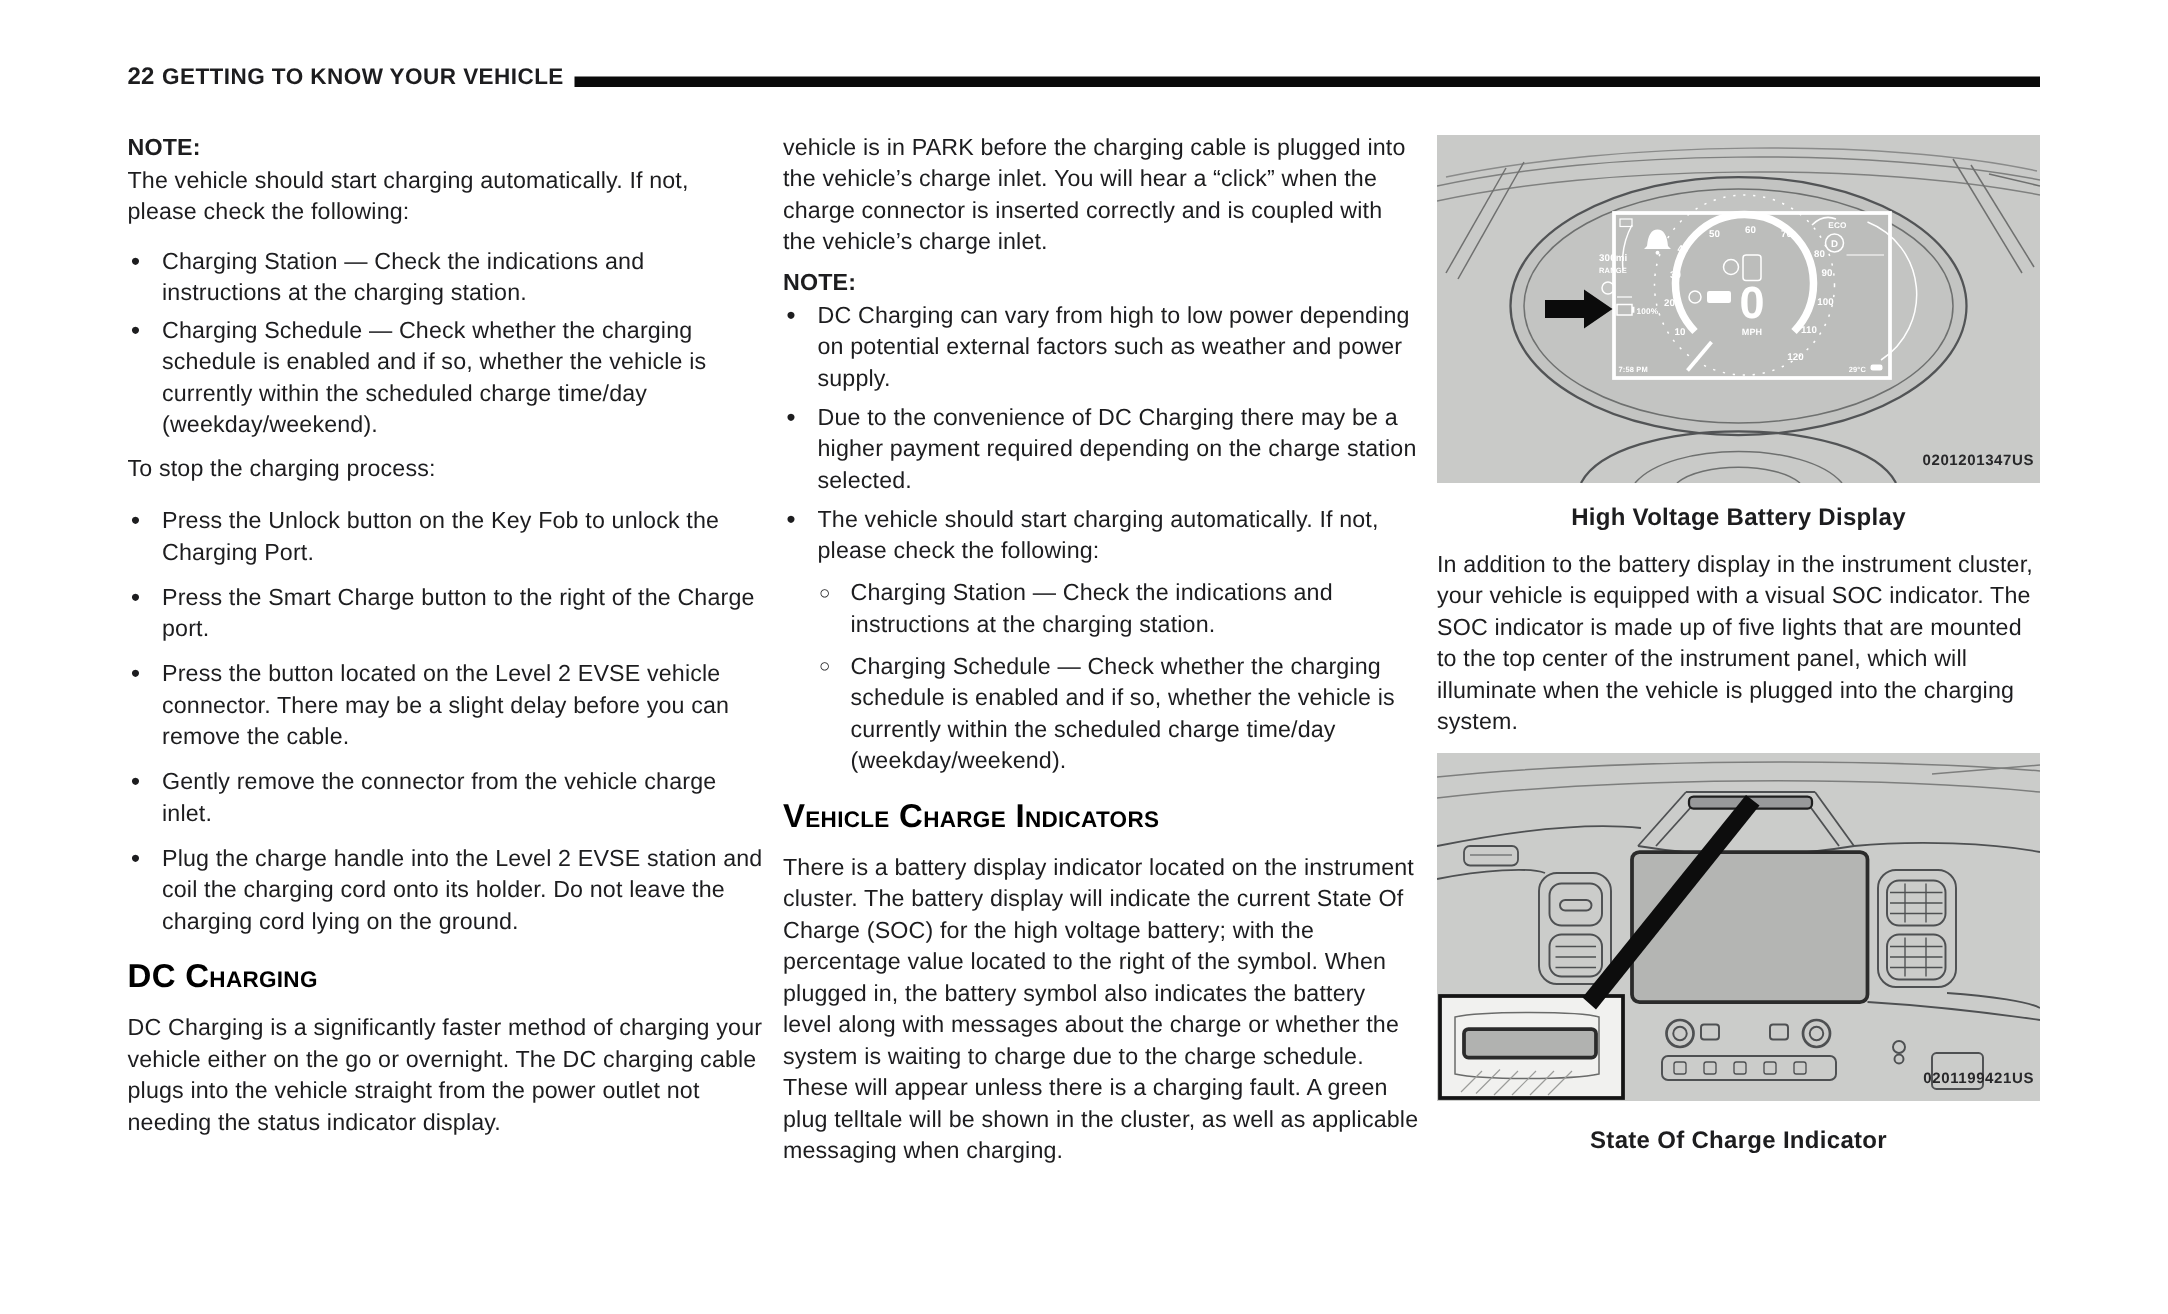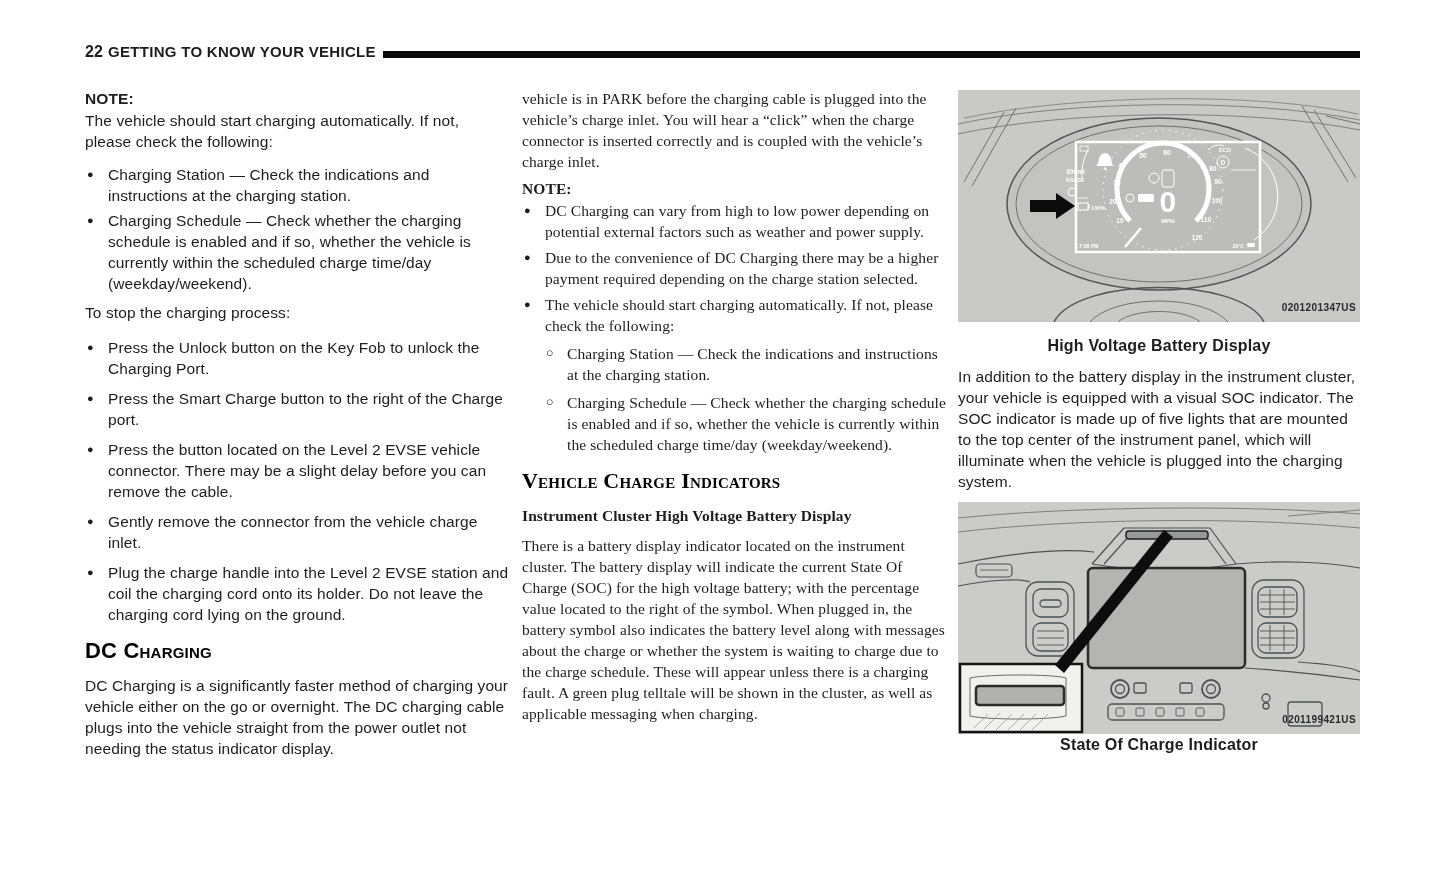--- a/index.html
+++ b/index.html
@@ -8,21 +8,21 @@
     background:#ffffff;color:#1d1d1f;
     font-family:"Liberation Sans", sans-serif;
     font-size:15.5px;line-height:21px;letter-spacing:.1px;
   }
   .hdr{position:absolute;left:85px;top:41px;display:flex;align-items:baseline;gap:5px;}
   .hdr-num{font-weight:bold;font-size:16px;}
   .hdr-title{font-weight:bold;font-size:15px;letter-spacing:.3px;}
   .hdr-bar{position:absolute;left:383px;top:51px;width:977px;height:7px;background:#0a0a0a;}
   .col{position:absolute;top:88px;width:424px;}
   #col1{left:85px;}
-  #col2{left:522px;font-family:Liberation Serif, serif;}
+  #col2{left:522px;}
   #col3{left:958px;width:402px;}
   p{margin:0;}
   .note{font-weight:bold;margin-bottom:1px;}
   .mb12{margin-bottom:12px;}
   .mb6{margin-bottom:6px;}
   .mb14{margin-bottom:14px;}
   .blist{margin:10px 0 8px;}
   .b{display:flex;margin-bottom:4px;}
   .blist2 .b{margin-bottom:9px;}
   .b .d{flex:0 0 21px;font-size:11px;line-height:21px;padding-left:2px;}
@@ -30,21 +30,21 @@
   .b.sub{margin-left:22px;margin-top:7px;}
   .sec{font-variant:small-caps;font-weight:bold;color:#000000;font-size:22px;line-height:24px;letter-spacing:.2px;margin:14px 0 12px;}
   .subh{font-weight:bold;font-size:15.5px;margin-bottom:9px;}
   .cap{font-weight:bold;font-size:16px;text-align:center;letter-spacing:.2px;}
   .fig{position:relative;width:402px;height:232px;}
   .fig svg{display:block;}
   .wm{position:absolute;right:4px;bottom:4px;font-size:10px;font-weight:bold;color:#28282a;letter-spacing:.4px;}
   .fig1{margin-top:2px;margin-bottom:13px;}
   .cap1{margin-bottom:10px;}
   .p3{margin-bottom:10px;}
-  .fig2{}
+  .fig2{margin-bottom:16px;}
   svg text{font-family:"Liberation Sans", sans-serif;}
 </style>
 </head>
 <body>
 
 <div class="hdr">
   <span class="hdr-num">22</span>
   <span class="hdr-title">GETTING TO KNOW YOUR VEHICLE</span>
 </div>
 <div class="hdr-bar"></div>
@@ -114,21 +114,20 @@
       <span class="d o">○</span>
       <span>Charging Station — Check the indications and instructions at the charging station.</span>
     </div>
     <div class="b sub">
       <span class="d o">○</span>
       <span>Charging Schedule — Check whether the charging schedule is enabled and if so, whether the vehicle is currently within the scheduled charge time/day (weekday/weekend).</span>
     </div>
   </div>
 
   <h2 class="sec">Vehicle Charge Indicators</h2>
-  <p class="subh">Instrument Cluster High Voltage Battery Display</p>
   <p>There is a battery display indicator located on the instrument cluster. The battery display will indicate the current State Of Charge (SOC) for the high voltage battery; with the percentage value located to the right of the symbol. When plugged in, the battery symbol also indicates the battery level along with messages about the charge or whether the system is waiting to charge due to the charge schedule. These will appear unless there is a charging fault. A green plug telltale will be shown in the cluster, as well as applicable messaging when charging.</p>
 </div>
 
 <div class="col" id="col3">
 
   <div class="fig fig1">
     <svg viewBox="0 0 402 232" width="402" height="232">
       <rect width="402" height="232" fill="#c9cac8"></rect>
       <g fill="none" stroke="#84858483" stroke-width="1">
         <path d="M6,28 C120,4 300,2 400,24" stroke="#8a8b8a"></path>

